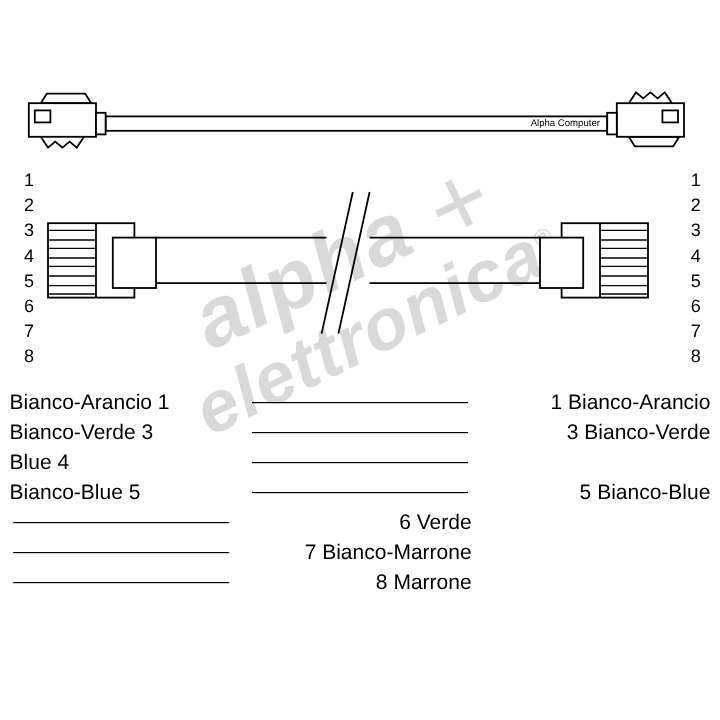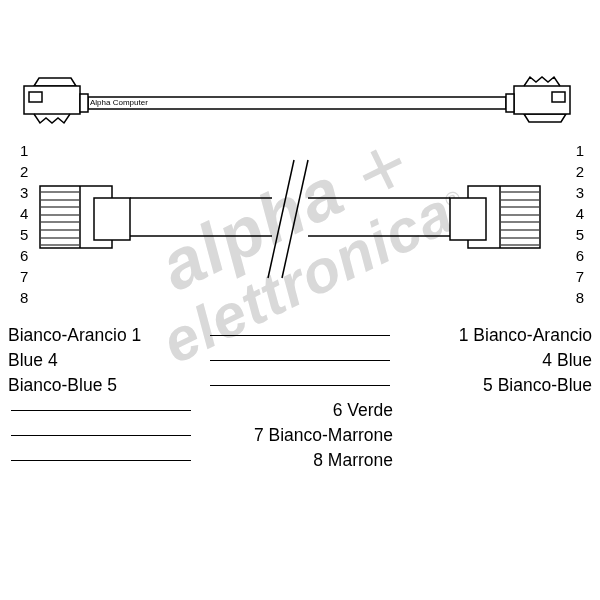--- a/index.html
+++ b/index.html
@@ -26,21 +26,21 @@
   }
   .wm-l1 { font-size: 70px; line-height: 58px; letter-spacing: 2px; }
   .wm-plus { font-style: normal; font-weight: normal; font-size: 84px; vertical-align: -8px; padding-left: 22px; }
   .wm-l2 { font-size: 60px; line-height: 58px; letter-spacing: 1px; }
   .wm-reg { font-size: 20px; vertical-align: super; font-style: normal; }
 
   #art { position: absolute; left: 0; top: 0; z-index: 1; }
 
   .cable-label {
     position: absolute; left: 90px; top: 98px; width: 410px;
-    text-align: left; font-size: 8px; line-height: 10px;
+    text-align: right; font-size: 8px; line-height: 10px;
     z-index: 2;
   }
 
   .pin-col {
     position: absolute; top: 143px; height: 162px;
     display: flex; flex-direction: column; justify-content: space-between;
     font-size: 15px; line-height: 15px;
     z-index: 2;
   }
   .pin-left  { left: 20px; }
@@ -156,23 +156,27 @@
   <div>8</div>
 </div>
 
 <div class="wire-list">
   <div class="wire-row">
     <div class="wl"><span>Bianco-Arancio</span> <span>1</span></div>
     <div class="wline"></div>
     <div class="wr"><span>1</span> <span>Bianco-Arancio</span></div>
   </div>
   <div class="wire-row">
+    <div class="wl"><span>Bianco-Verde</span> <span>3</span></div>
+    <div class="wline"></div>
+    <div class="wr"><span>3</span> <span>Bianco-Verde</span></div>
+  </div>
+  <div class="wire-row">
     <div class="wl"><span>Blue</span> <span>4</span></div>
     <div class="wline"></div>
-    <div class="wr"><span>4</span> <span>Blue</span></div>
   </div>
   <div class="wire-row">
     <div class="wl"><span>Bianco-Blue</span> <span>5</span></div>
     <div class="wline"></div>
     <div class="wr"><span>5</span> <span>Bianco-Blue</span></div>
   </div>
   <div class="wire-row">
     <div class="wline"></div>
     <div class="wr"><span>6</span> <span>Verde</span></div>
   </div>

